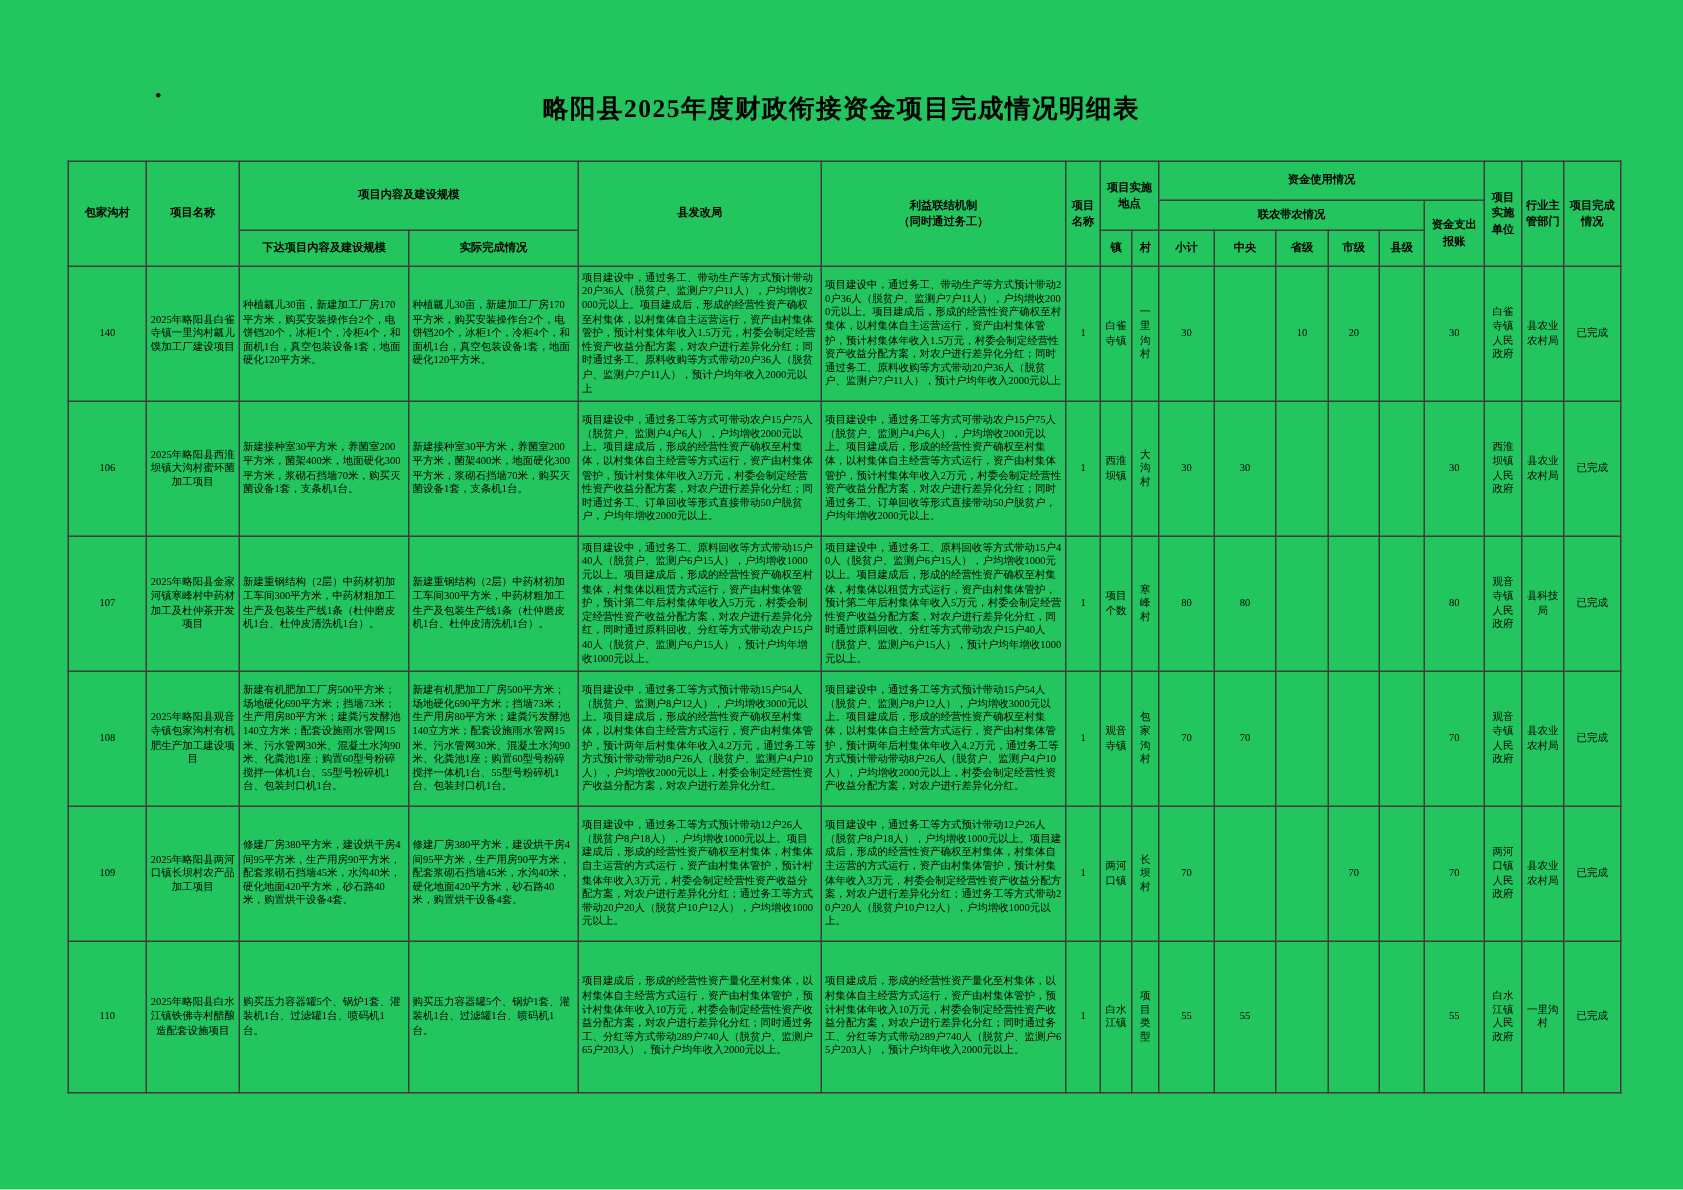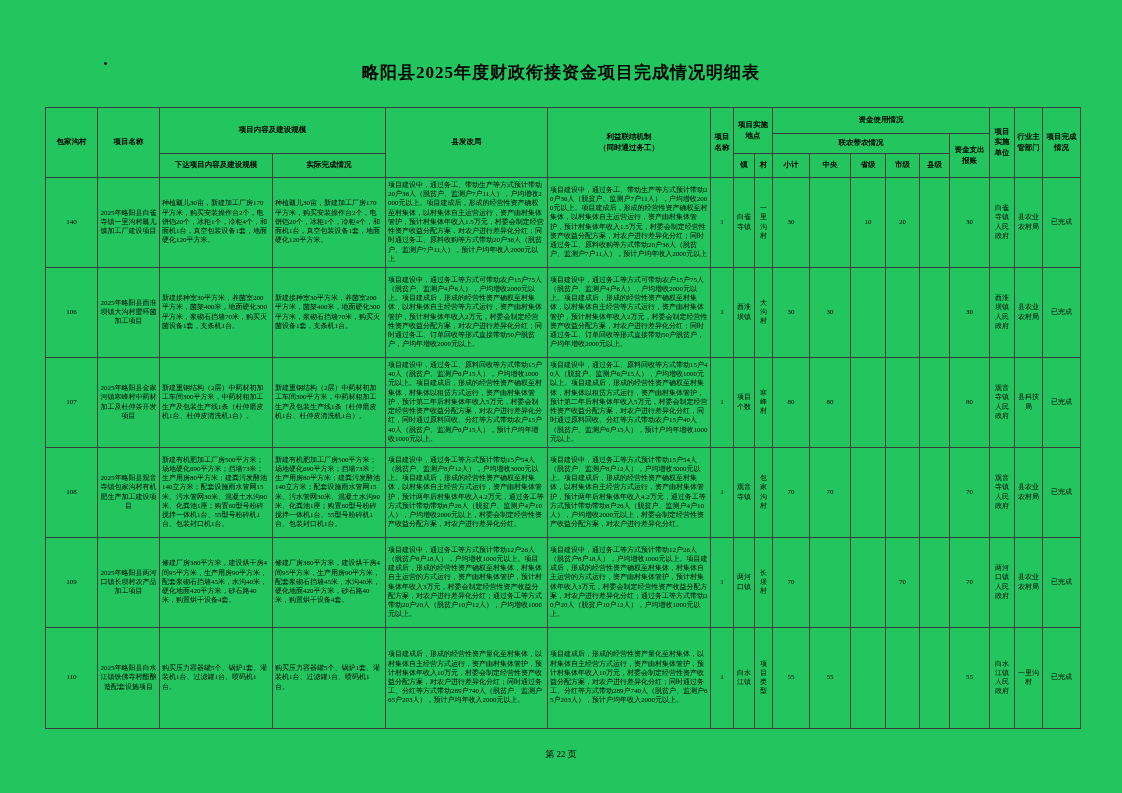--- a/index.html
+++ b/index.html
@@ -211,14 +211,13 @@
     <td class="ctr"></td>
     <td class="ctr"></td>
     <td class="ctr">55</td>
     <td class="ctr">白水江镇人民政府</td>
     <td class="ctr">一里沟村</td>
     <td class="ctr">已完成</td>
   </tr>
       </tbody>
   </table>
 
-  <div class="footer">第 22 页</div>
 </div>
 
 </body></html>

